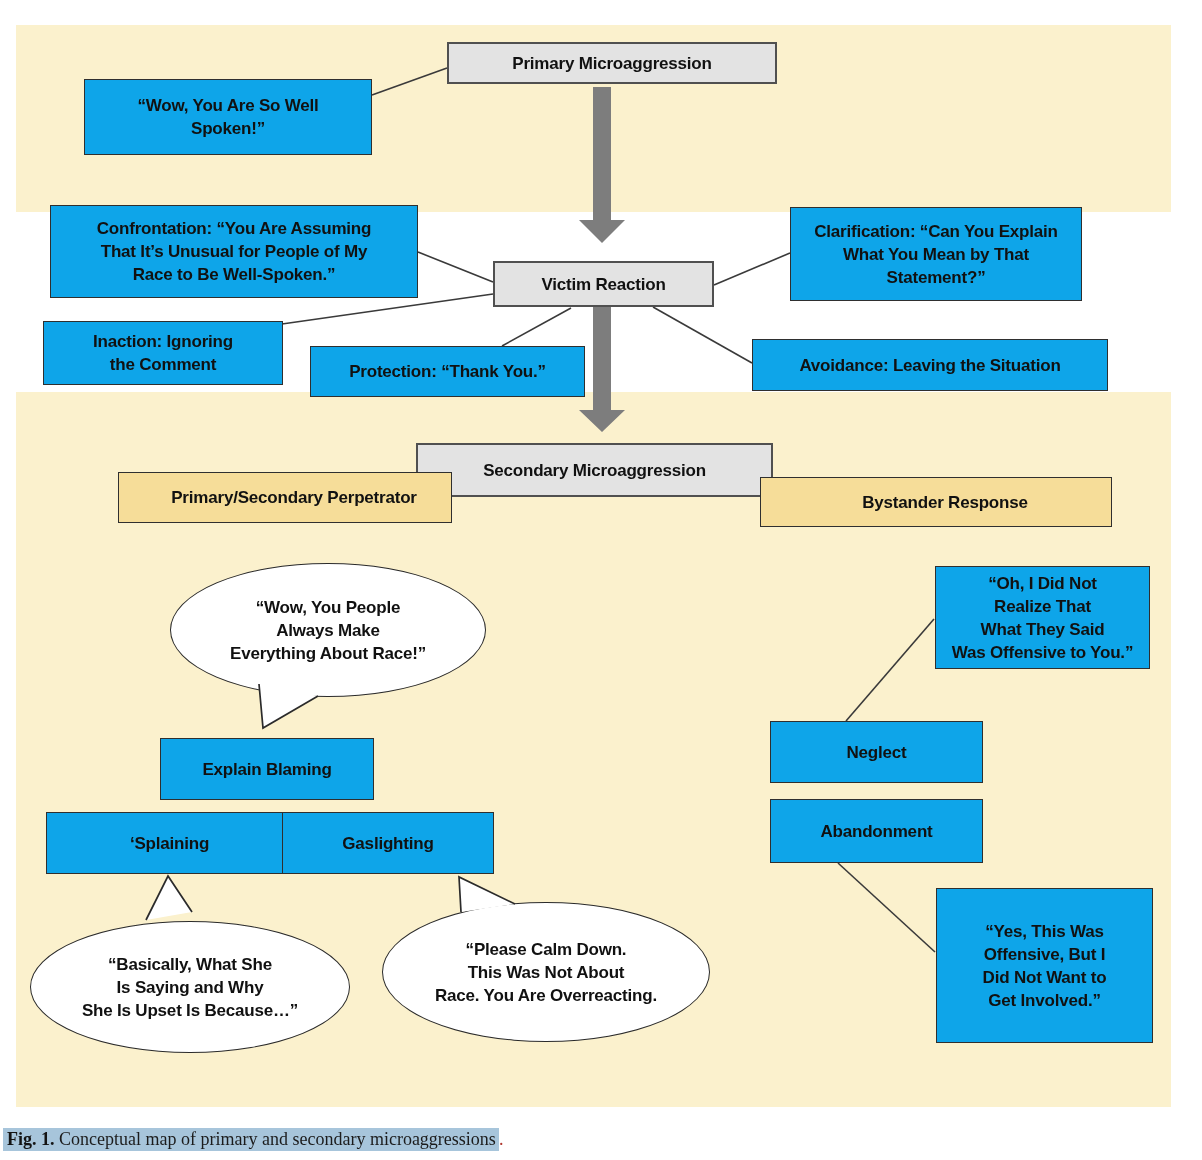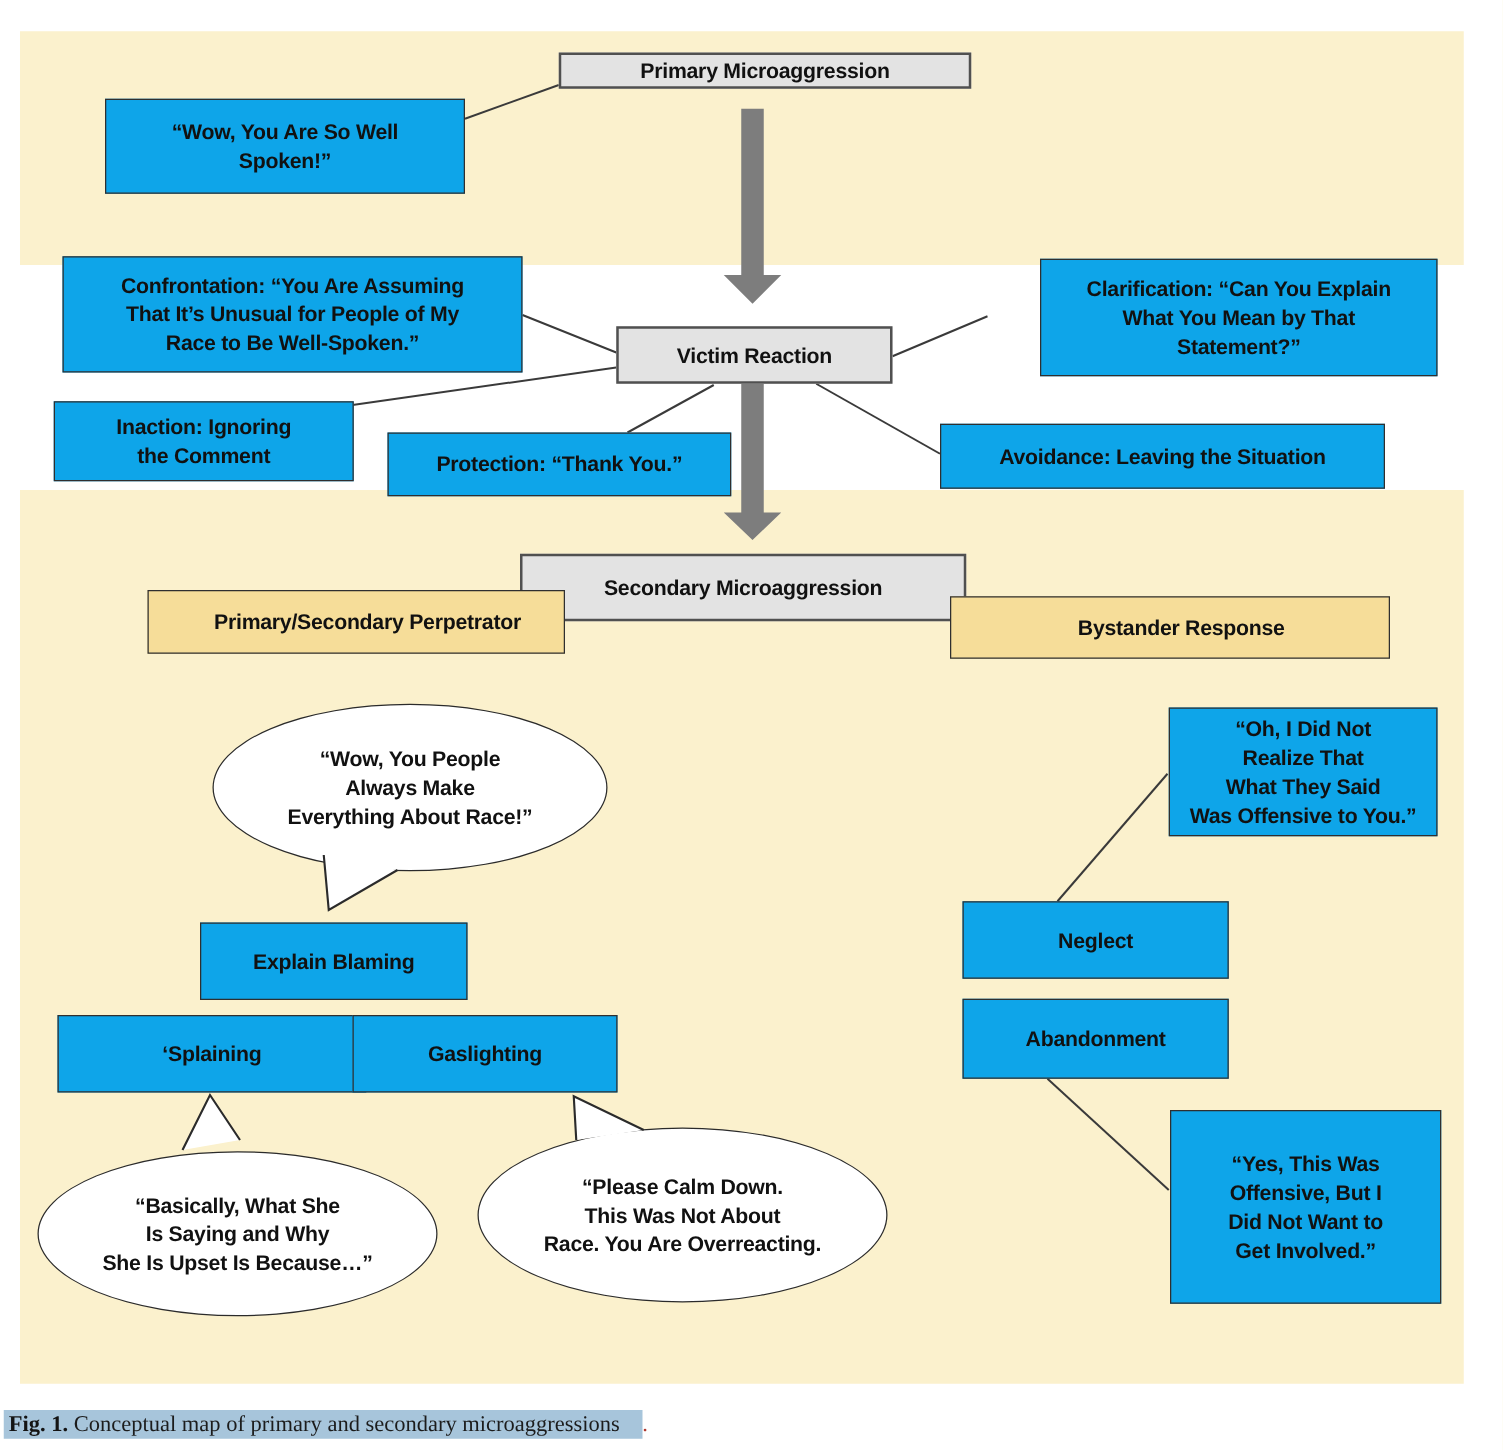--- a/index.html
+++ b/index.html
@@ -14,21 +14,21 @@
        font-weight:700;font-size:17px;line-height:23px;letter-spacing:-0.2px;color:#111;}
   .box.white{background:#0ea5e9;border:1.6px solid #2f2f2f;}
   .box.gray{background:#E3E3E3;border:2px solid #505050;}
   .box.yellowbox{background:#F6DD99;border:1.8px solid #2f2f2f;z-index:3;padding-left:18px;}
   .bubble{position:absolute;z-index:2;display:flex;align-items:center;justify-content:center;
           text-align:center;white-space:pre-line;box-sizing:border-box;border-radius:50%;
           background:#ffffff;border:1.7px solid #2b2b2b;
           font-weight:700;font-size:17px;line-height:23px;letter-spacing:-0.2px;color:#111;}
   .caption{position:absolute;left:3px;top:1126px;z-index:2;
            font-family:"Liberation Serif",serif;font-size:18px;line-height:26px;color:#1c1c1c;}
-  .caption .hl{background:#A7C5DB;padding:1px 18px 2px 4px;}
+  .caption .hl{background:#A7C5DB;padding:1px 3px 2px 4px;}
   .caption .lbl{font-weight:700;color:#141414;}
   .caption .period{color:#B0382F;}
 </style>
 </head>
 <body>
 
 <div class="stage">
 
   <div class="panel" style="left:16px;top:25px;width:1155px;height:187px"></div>
   <div class="panel" style="left:16px;top:392px;width:1155px;height:715px"></div>
@@ -41,28 +41,28 @@
       <line x1="571" y1="308" x2="502" y2="346"></line>
       <line x1="714" y1="285" x2="790" y2="253"></line>
       <line x1="653" y1="307" x2="752" y2="363"></line>
       <line x1="846" y1="721" x2="934" y2="619"></line>
       <line x1="838" y1="863" x2="935" y2="952"></line>
     </g>
     <polygon points="593,87 611,87 611,220 625,220 602,243 579,220 593,220" fill="#7d7d7d"></polygon>
     <polygon points="593,307 611,307 611,410 625,410 602,432 579,410 593,410" fill="#7d7d7d"></polygon>
   </svg>
 
-  <div class="box gray" style="left:447px;top:42px;width:330px;height:29px">Primary Microaggression</div>
+  <div class="box gray" style="left:447px;top:42px;width:330px;height:42px">Primary Microaggression</div>
   <div class="box white" style="left:84px;top:79px;width:288px;height:76px">“Wow, You Are So Well
 Spoken!”</div>
 
   <div class="box white" style="left:50px;top:205px;width:368px;height:93px">Confrontation: “You Are Assuming
 That It’s Unusual for People of My
 Race to Be Well-Spoken.”</div>
-  <div class="box white" style="left:832px;top:207px;width:318px;height:94px">Clarification: “Can You Explain
+  <div class="box white" style="left:790px;top:207px;width:292px;height:94px">Clarification: “Can You Explain
 What You Mean by That
 Statement?”</div>
   <div class="box gray" style="left:493px;top:261px;width:221px;height:46px">Victim Reaction</div>
   <div class="box white" style="left:43px;top:321px;width:240px;height:64px">Inaction: Ignoring
 the Comment</div>
   <div class="box white" style="left:310px;top:346px;width:275px;height:51px">Protection: “Thank You.”</div>
   <div class="box white" style="left:752px;top:339px;width:356px;height:52px">Avoidance: Leaving the Situation</div>
 
   <div class="box gray" style="left:416px;top:443px;width:357px;height:54px">Secondary Microaggression</div>
   <div class="box yellowbox" style="left:118px;top:472px;width:334px;height:51px">Primary/Secondary Perpetrator</div>

